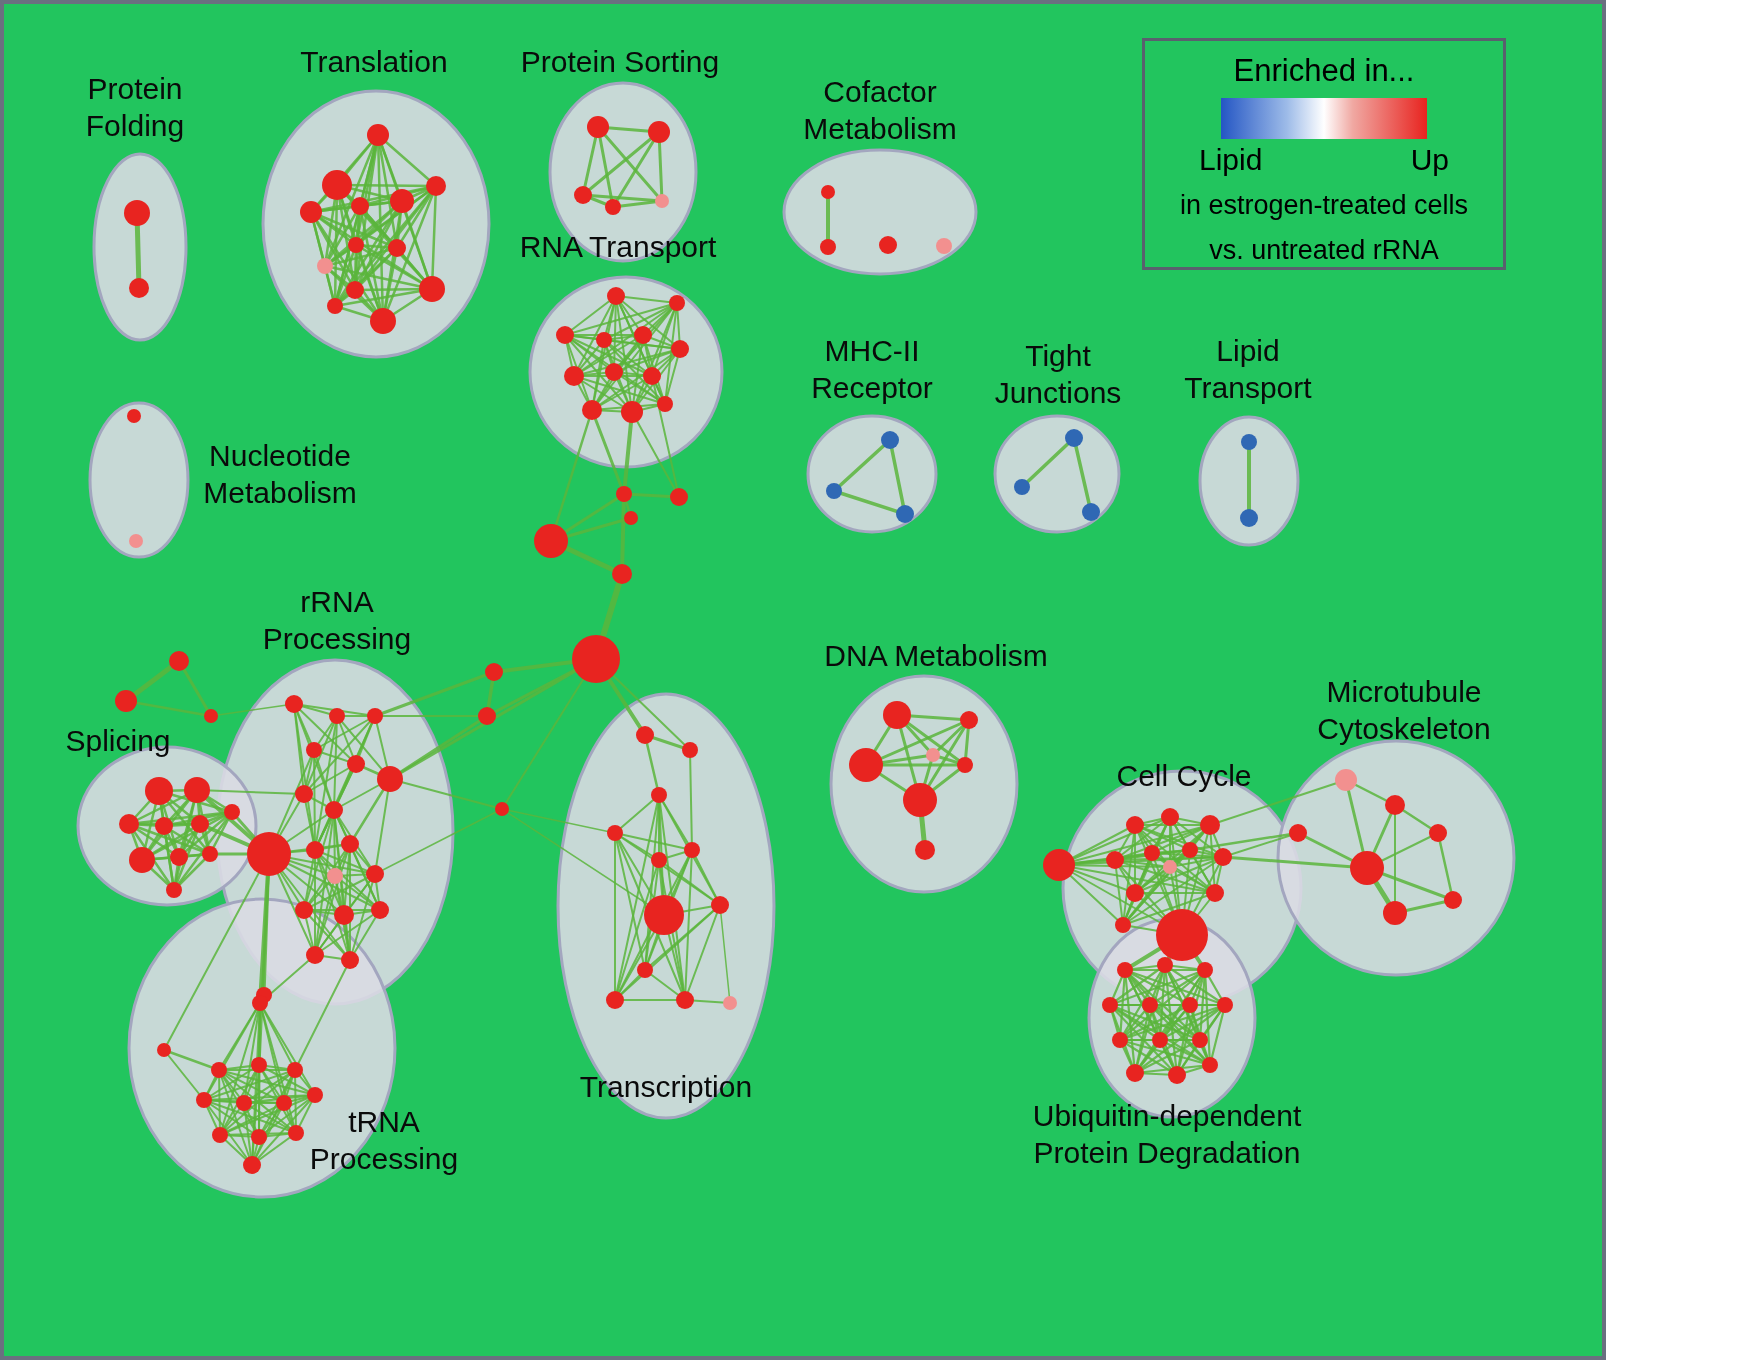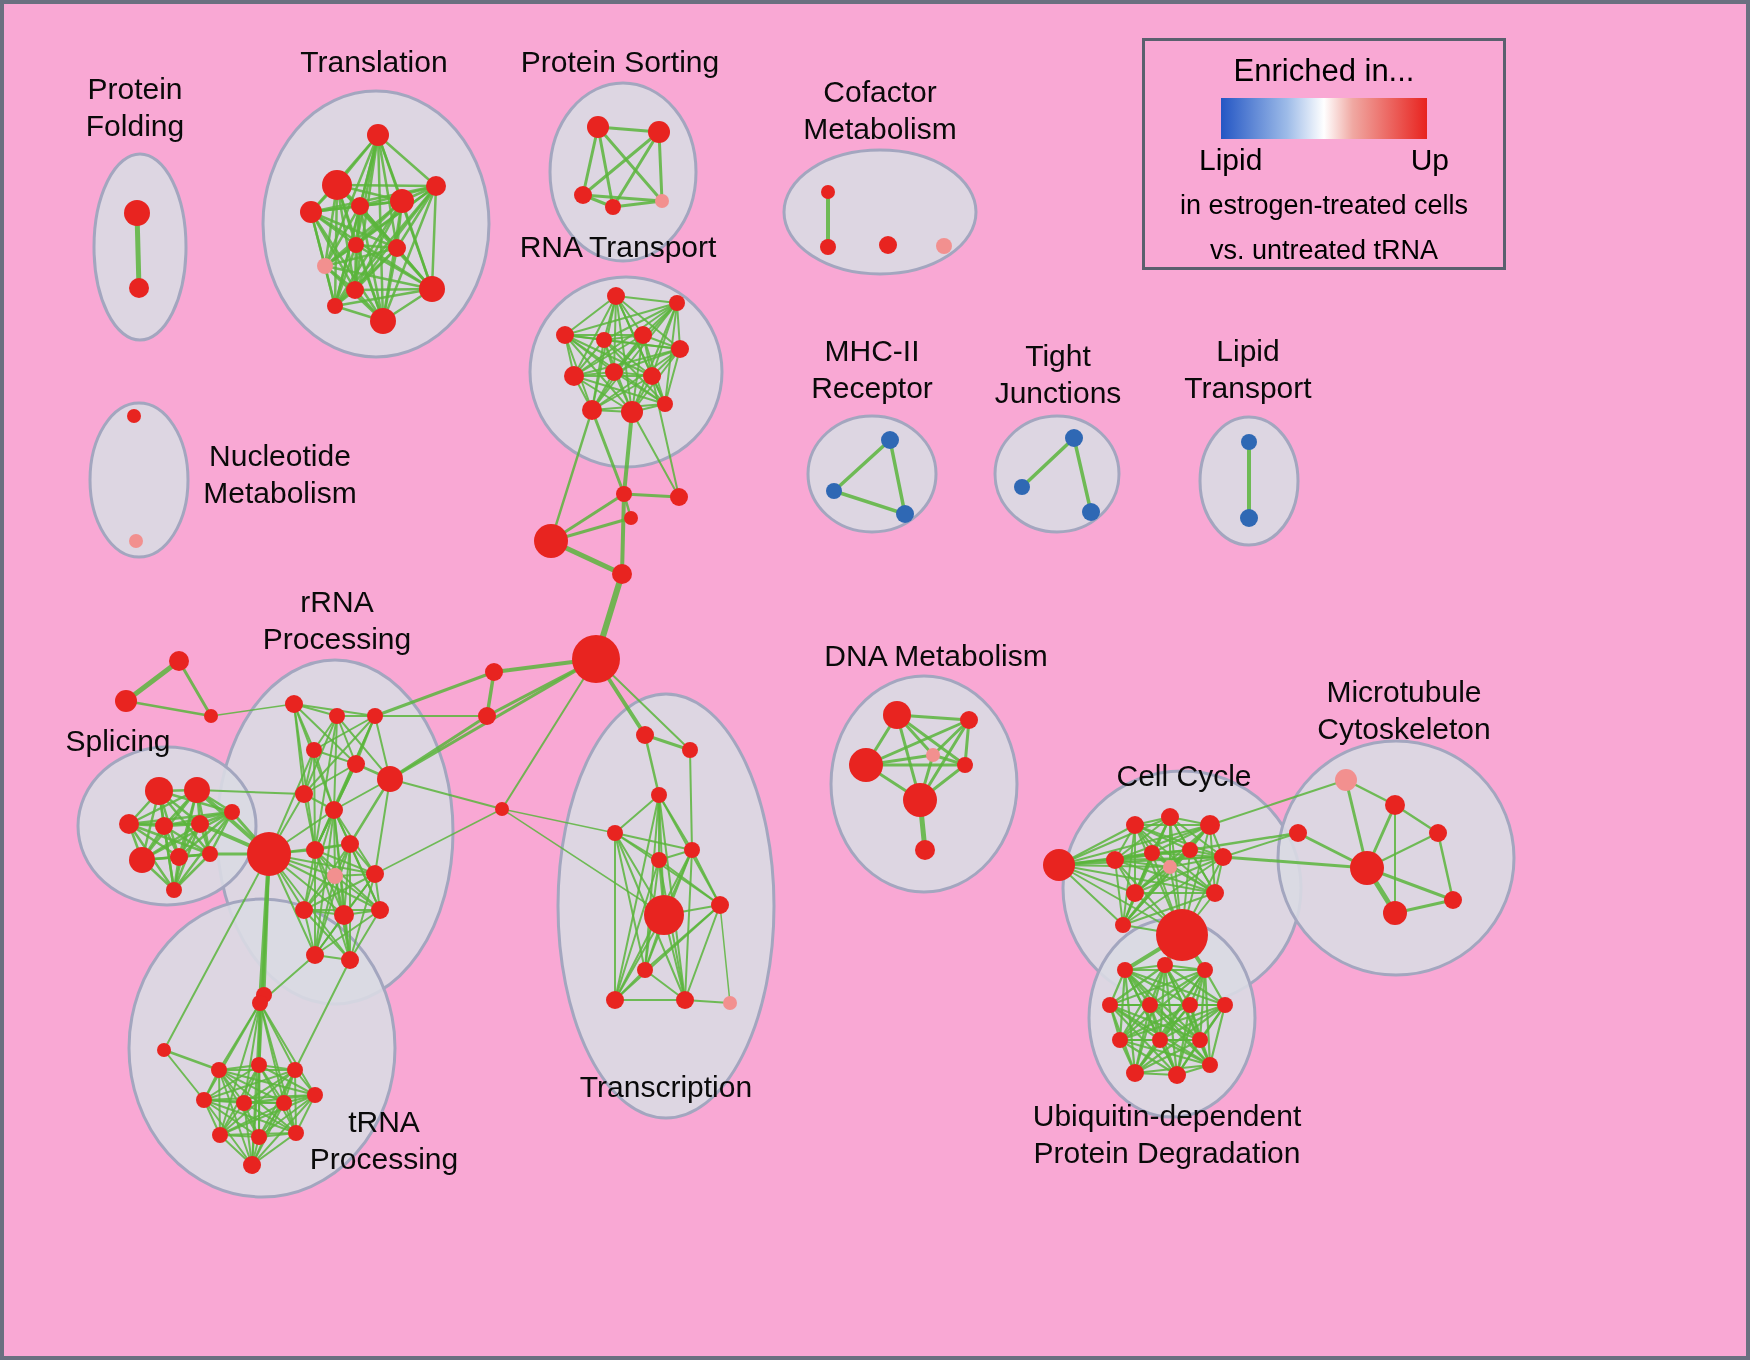--- a/index.html
+++ b/index.html
@@ -1,17 +1,17 @@
 <!DOCTYPE html>
 <html><head>
 <meta charset="utf-8">
 <style>
   html,body{margin:0;padding:0;background:#ffffff;font-family:"Liberation Sans",sans-serif;}
-  .figure{position:relative;width:1750px;height:1360px;box-sizing:border-box;
-          background:#f9a8d4;border:4px solid #6a7080;overflow:hidden;}
+  .figure{position:relative;width:1606px;height:1360px;box-sizing:border-box;
+          background:#22c55e;border:4px solid #6a7080;overflow:hidden;}
   svg.net{position:absolute;left:0;top:0;}
   .legend{position:absolute;left:1138px;top:34px;width:364px;height:232px;
           box-sizing:border-box;border:3px solid #5a606e;
           display:flex;flex-direction:column;align-items:center;padding-top:12px;}
   .legend-title{font-size:31px;color:#000;}
   .legend-bar{width:206px;height:46px;margin-top:9px;}
   .legend-ends{width:250px;display:flex;justify-content:space-between;
                font-size:30px;color:#000;margin-top:4px;}
   .legend-sub{font-size:27px;color:#000;margin-top:12px;line-height:1.22;}
   text.cluster-label{font-size:30px;fill:#0a0a0a;}
@@ -860,16 +860,16 @@
     </svg>
 
   <div class="legend">
     <div class="legend-title">Enriched in...</div>
     <div class="legend-bar" style="background: linear-gradient(to right, rgb(36, 86, 196), rgb(157, 187, 232) 32%, rgb(255, 255, 255) 50%, rgb(240, 168, 162) 64%, rgb(232, 35, 31));"></div>
     <div class="legend-ends">
       <span>Lipid</span>
       <span>Up</span>
     </div>
     <div class="legend-sub">in estrogen-treated cells</div>
-    <div class="legend-sub">vs. untreated tRNA</div>
+    <div class="legend-sub">vs. untreated rRNA</div>
   </div>
 
 </div>
 
 </body></html>

